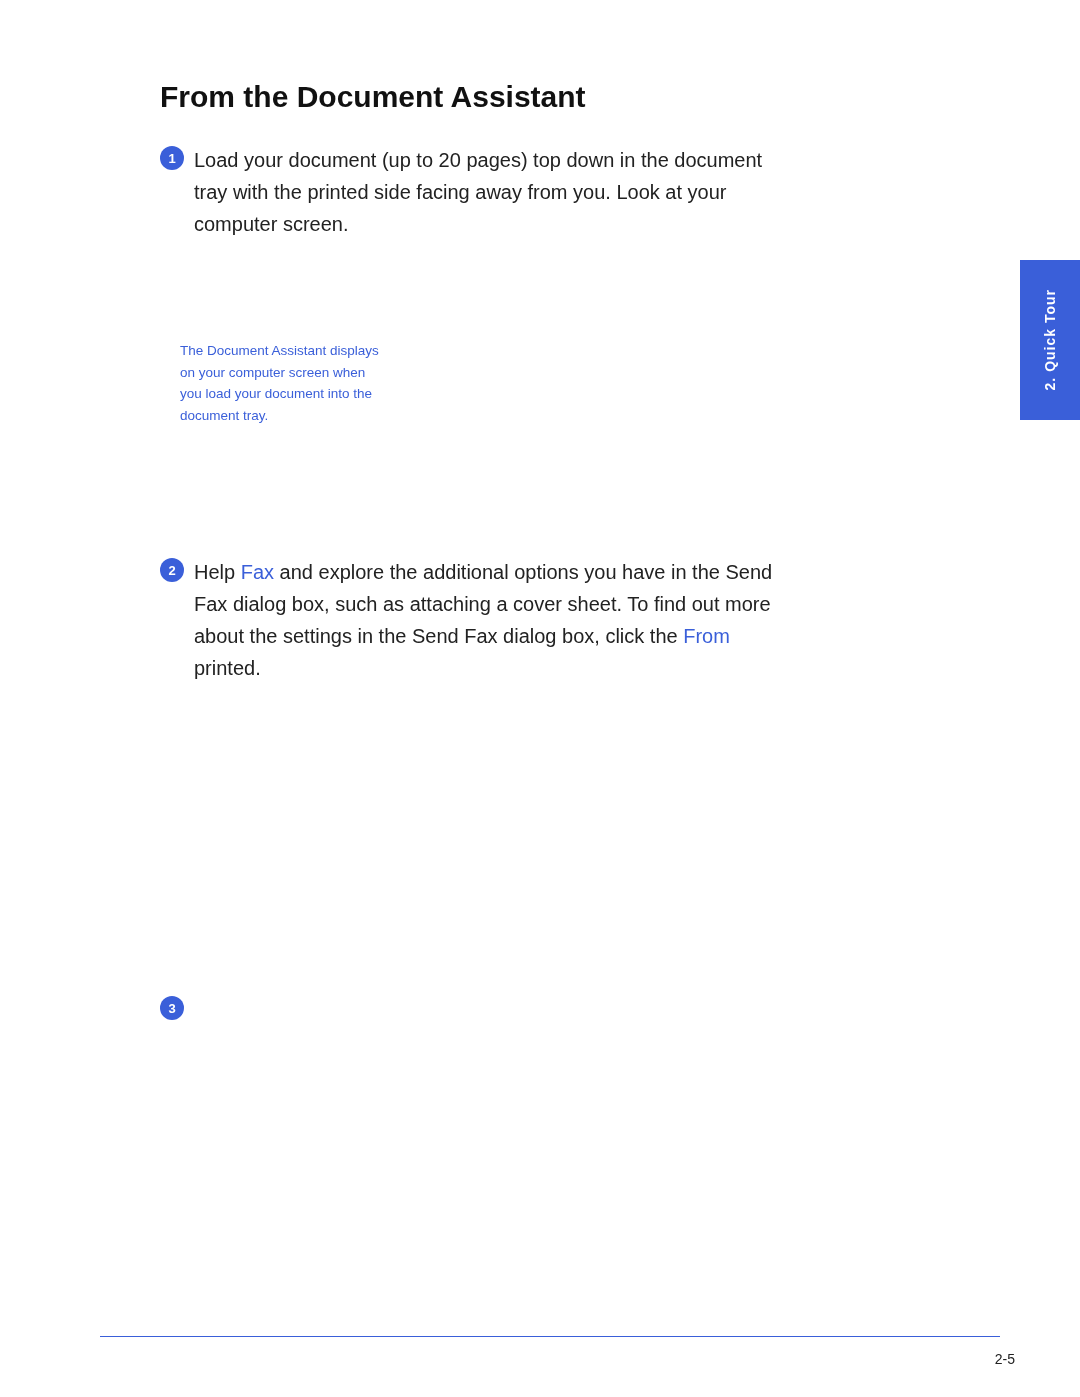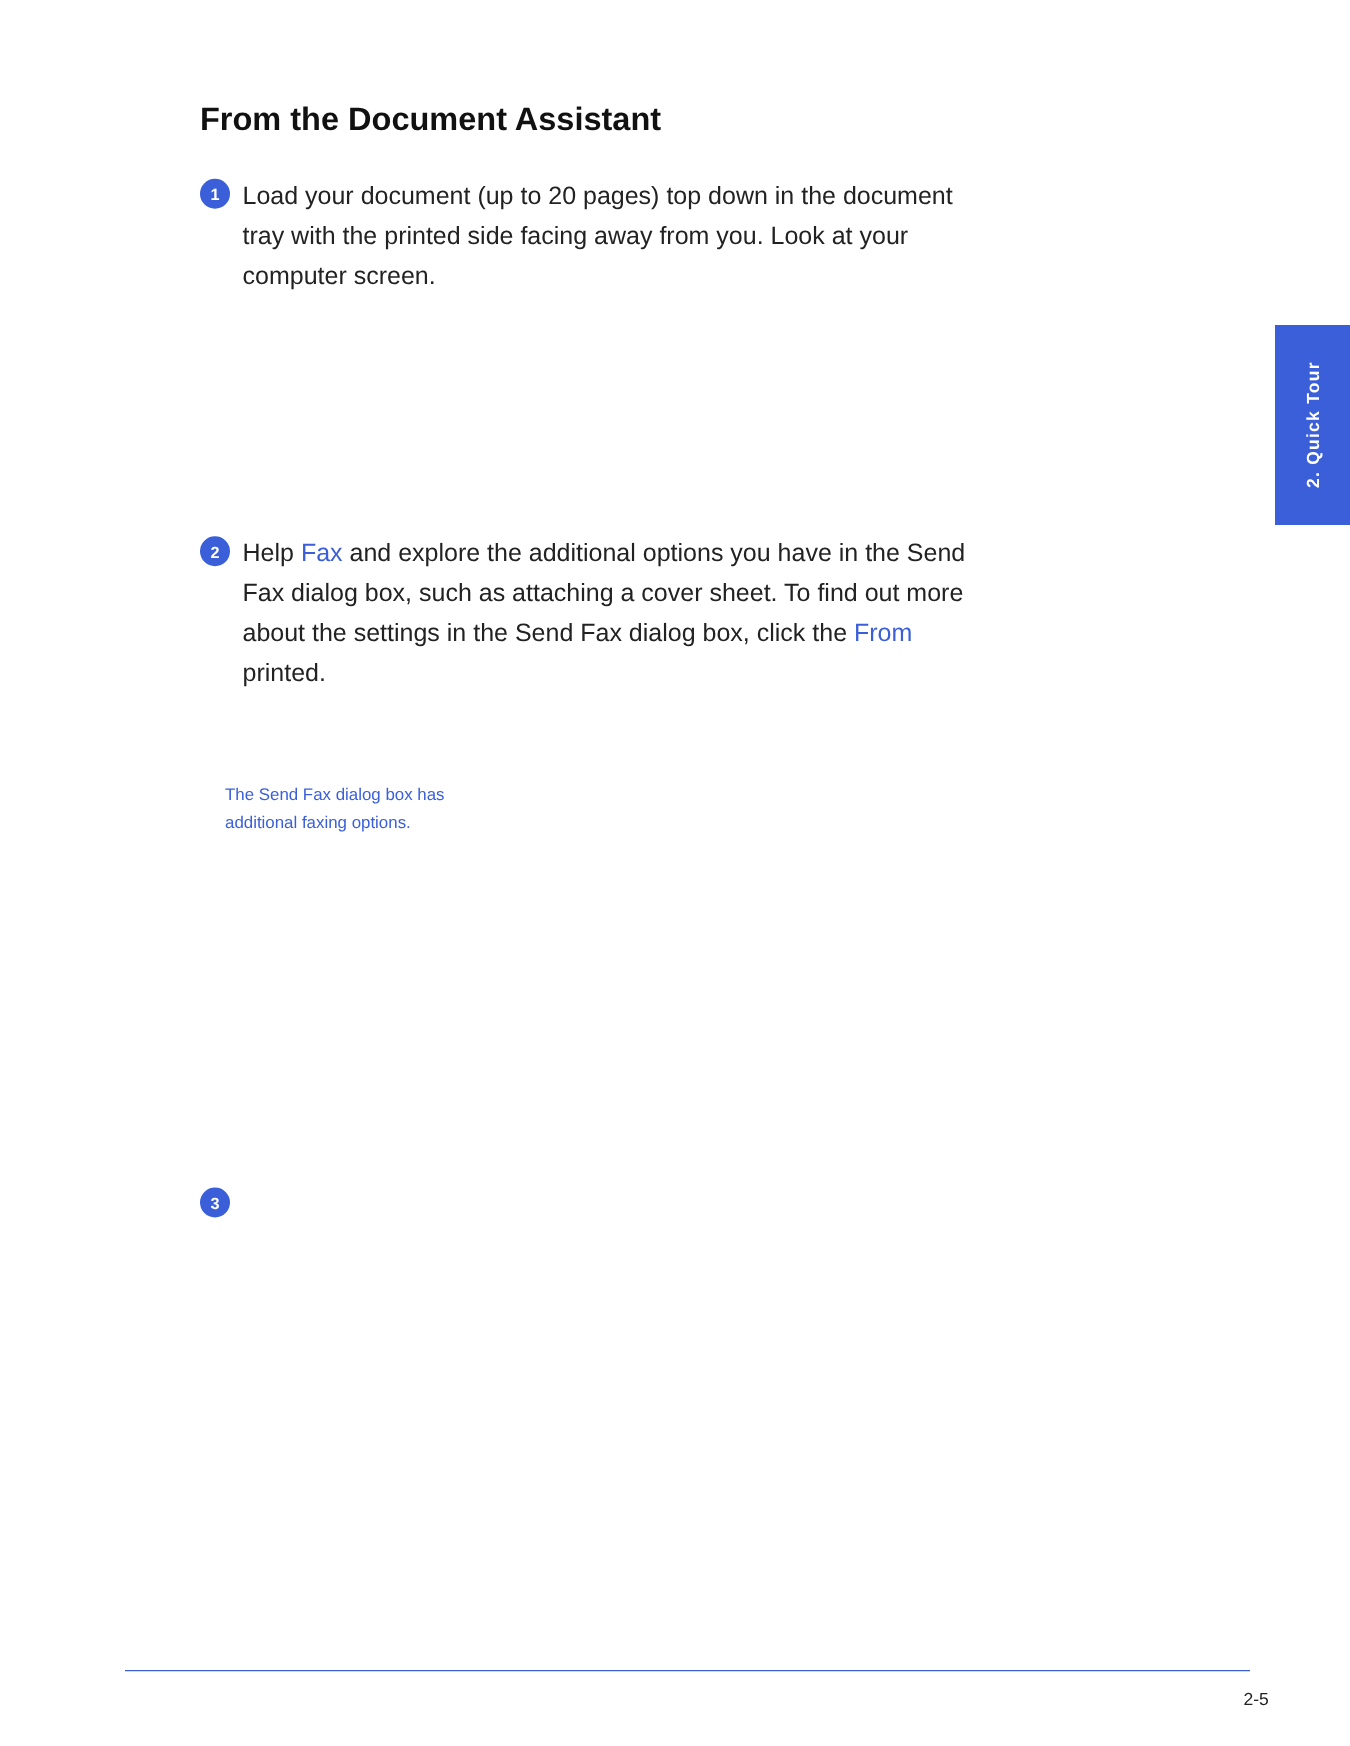--- a/index.html
+++ b/index.html
@@ -50,21 +50,21 @@
 
     
     .main-content {
       margin-left: 160px;
       margin-right: 80px;
       padding-top: 80px;
     }
 
     
     .page-title {
-      font-size: 26px;
+      font-size: 30px;
       font-weight: bold;
       color: #111111;
       margin-bottom: 30px;
       text-align: left;
     }
 
     
     .step-section {
       margin-bottom: 40px;
       position: relative;
@@ -159,38 +159,38 @@
 
     <div class="step-section">
       <div class="step-row">
         <div class="step-number-circle">1</div>
         <p class="step-text">Load your document (up to 20 pages) top down in the document tray with the printed side facing away from you. Look at your computer screen.</p>
       </div>
     </div>
 
     <div class="spacer-lg"></div>
 
+    <div class="callout-section">
+      <p class="callout-text">The Document Assistant displays on your computer screen when you load your document into the document tray.</p>
+    </div>
 
     <div class="spacer-lg"></div>
     <div class="spacer"></div>
 
     <div class="step-section">
       <div class="step-row">
         <div class="step-number-circle">2</div>
         <p class="step-text">
           <span>Help </span><span class="highlight">Fax</span><span> and explore the additional options you have in the Send Fax dialog box, such as attaching a cover sheet. To find out more about the settings in the Send Fax dialog box, click the </span><span class="highlight">From</span><span> printed.</span>
         </p>
       </div>
     </div>
 
     <div class="spacer"></div>
 
-    <div class="callout-section">
-      <p class="callout-text">The Send Fax dialog box has additional faxing options.</p>
-    </div>
 
     <div class="spacer-lg"></div>
     <div class="spacer-lg"></div>
     <div class="spacer-lg"></div>
     <div class="spacer-lg"></div>
 
     <div class="step-section">
       <div class="step-row">
         <div class="step-number-circle">3</div>
       </div>

